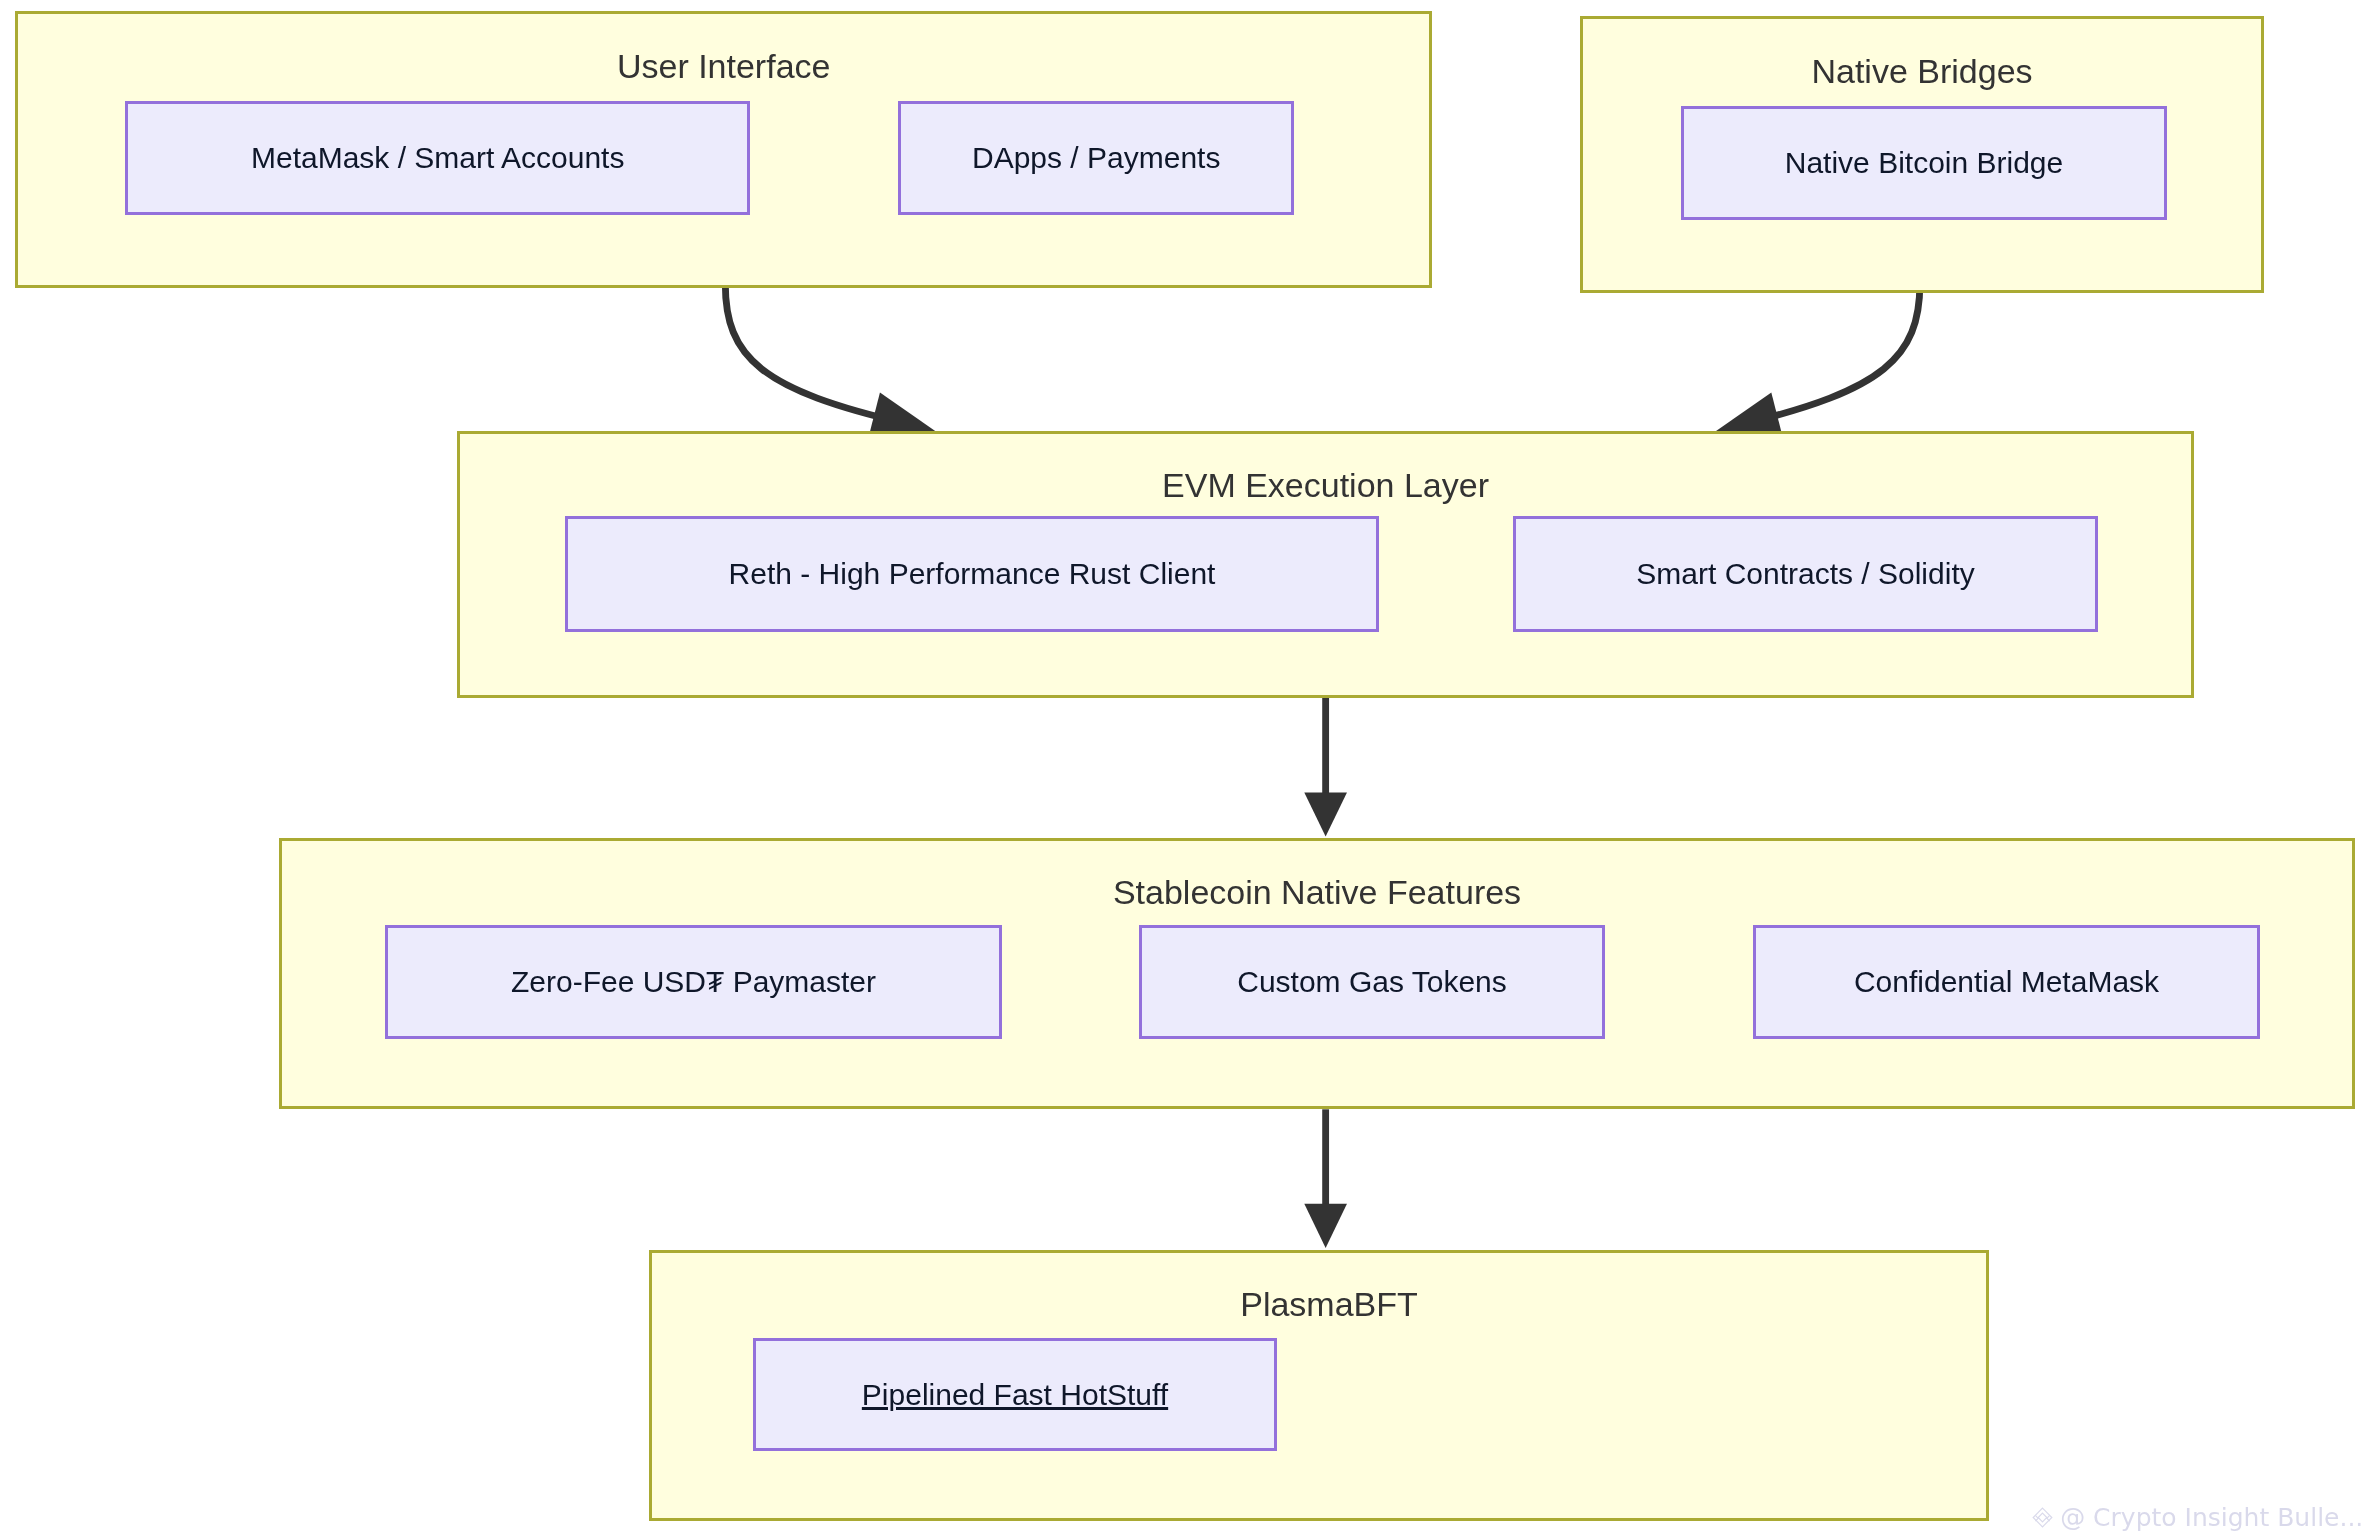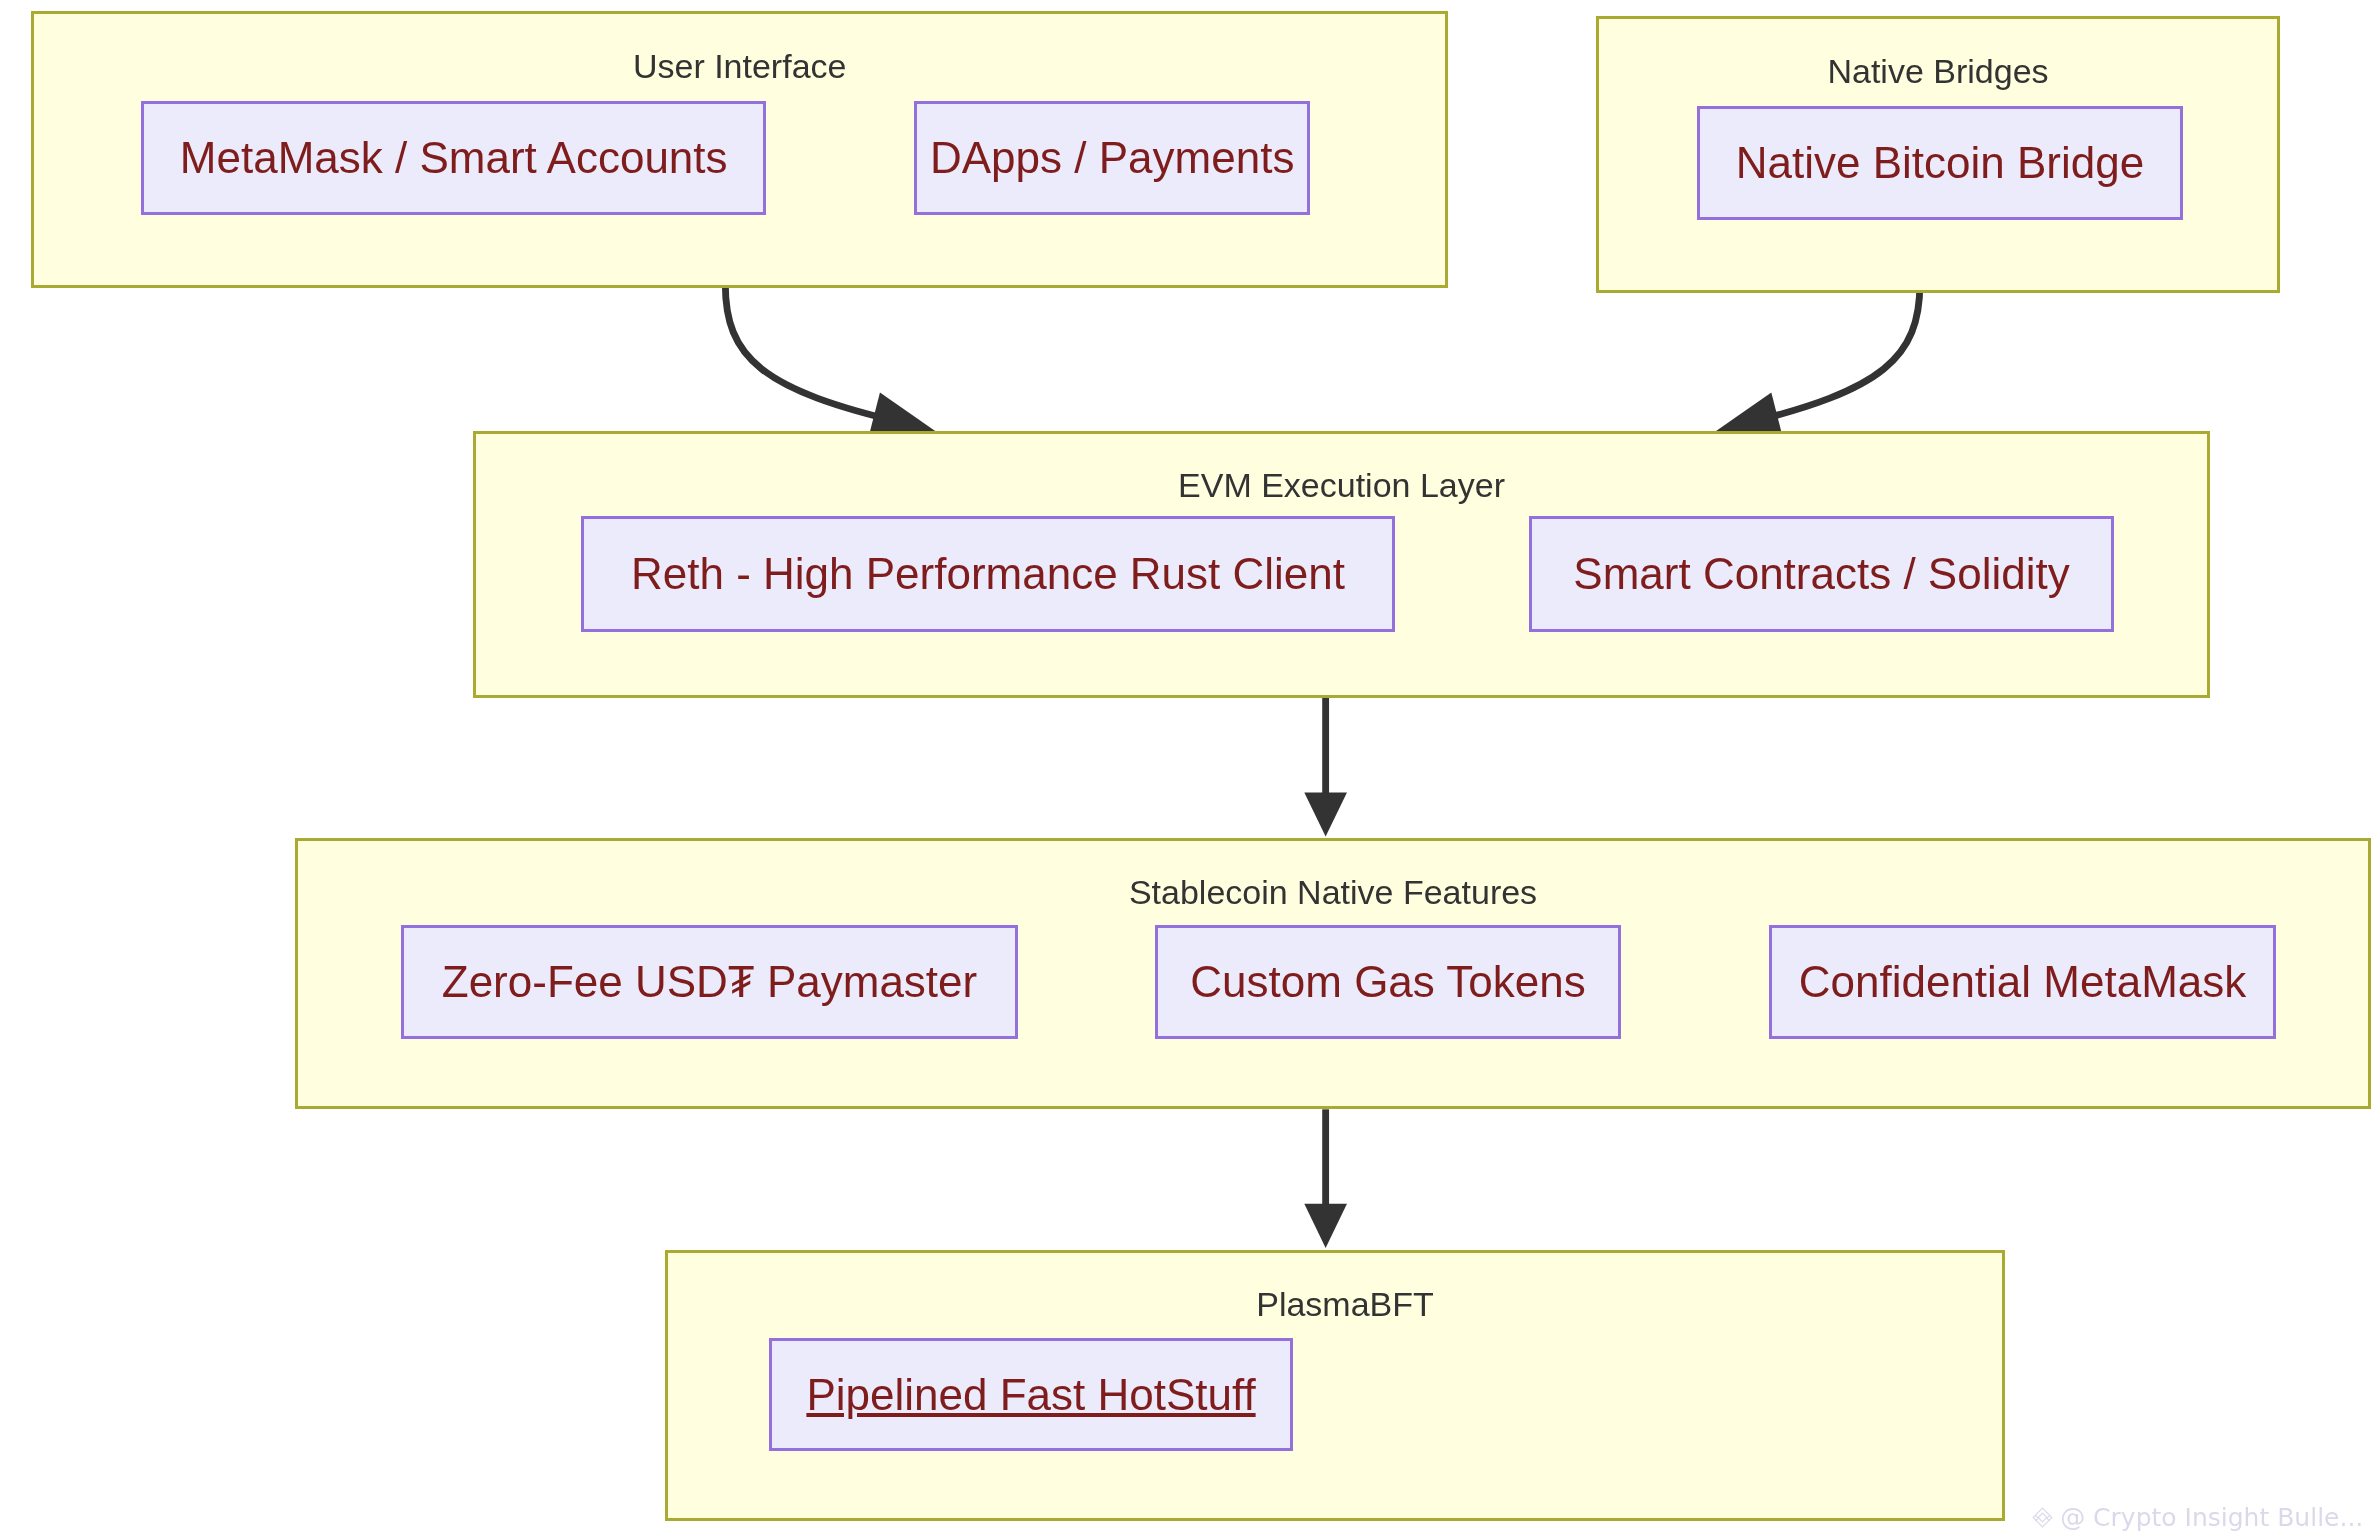--- a/index.html
+++ b/index.html
@@ -20,21 +20,20 @@
     position: absolute;
     inset: 0;
   }
 
   
   .cluster {
     position: absolute;
     background: #fffede;
     border: 3px solid #aaaa33;
     box-sizing: border-box;
-    margin-left: 16px;
   }
   .cluster-title {
     position: absolute;
     left: 0;
     right: 0;
     text-align: center;
     color: #333333;
     font-size: 34px;
     line-height: 1;
     white-space: nowrap;
@@ -42,22 +41,22 @@
 
   
   .node {
     position: absolute;
     background: #ecebfc;
     border: 3px solid #9370db;
     box-sizing: border-box;
     display: flex;
     align-items: center;
     justify-content: center;
-    color: #7f1d1d;
-    font-size: 44px;
+    color: #0f172a;
+    font-size: 30px;
     line-height: 1;
     white-space: nowrap;
     text-align: center;
   }
 
   
   #edges {
     position: absolute;
     left: 0;
     top: 0;

